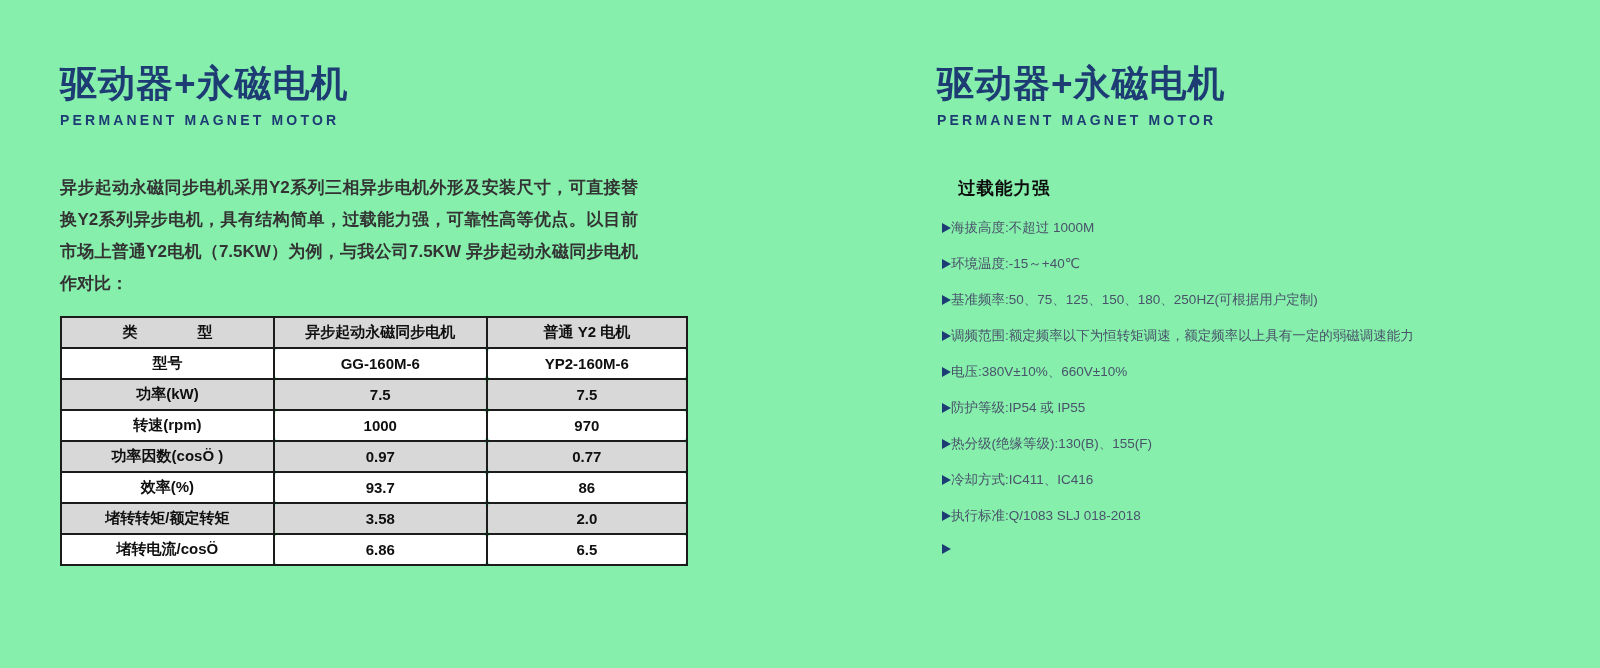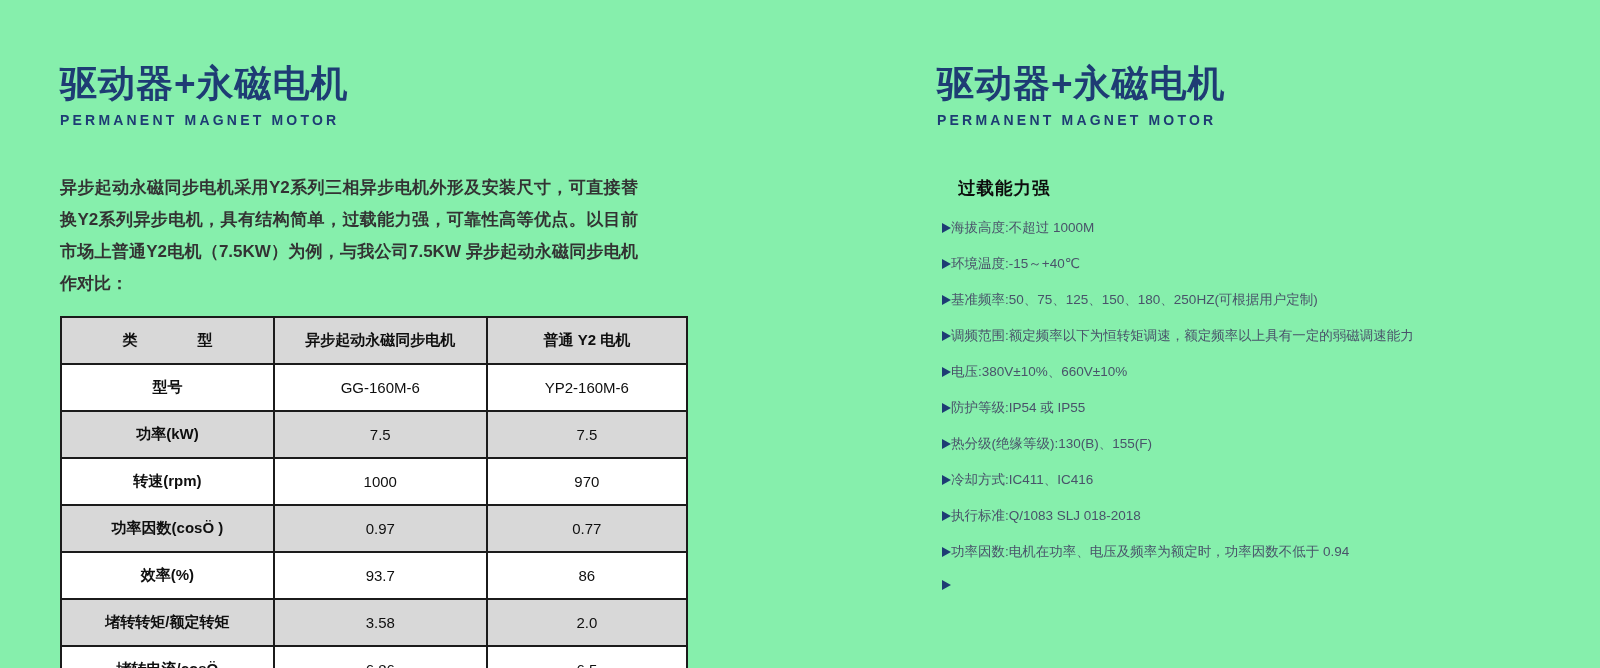--- a/index.html
+++ b/index.html
@@ -26,27 +26,27 @@
     line-height:32px; color:#333333; text-align:justify;
   }
 
   table.cmp {
     margin-top:16px; width:628px; border-collapse:collapse; table-layout:fixed;
   }
   table.cmp col.c1 { width:34%; }
   table.cmp col.c2 { width:34%; }
   table.cmp col.c3 { width:32%; }
   table.cmp th, table.cmp td {
-    border:2px solid #1b1b1b; height:29px; padding:8px 4px;
+    border:2px solid #1b1b1b; height:29px; padding:0 4px;
     text-align:center; vertical-align:middle; font-size:15px; color:#0f0f0f;
     white-space:nowrap; overflow:hidden;
   }
   table.cmp th { font-weight:700; }
   table.cmp td.lbl { font-weight:700; }
-  table.cmp td.val { font-weight:400; }
+  table.cmp td.val { font-weight:700;border-radius:6px; }
   tr.gray  { background:#d8d8d8; }
   tr.white { background:#ffffff; }
 
   .section-heading {
     margin:48px 0 0 21px; font-size:17.5px; font-weight:800;
     color:#0d0d0d; letter-spacing:1px;
   }
   ul.specs { list-style:none; margin:6px 0 0 0; padding:0 0 0 5px; }
   ul.specs li {
     display:flex; align-items:center; margin-top:20px;
@@ -162,21 +162,17 @@
       <li>
         <span class="tri"></span>
         <span>冷却方式:IC411、IC416</span>
       </li>
       <li>
         <span class="tri"></span>
         <span>执行标准:Q/1083 SLJ 018-2018</span>
       </li>
       <li>
         <span class="tri"></span>
-        <span>功率因数:电机在功率、电压及频率为额定时，功率因数不低于 0.94</span>
-      </li>
-      <li>
-        <span class="tri"></span>
       </li>
     </ul>
   </div>
 
 </div>
 
 </body></html>

